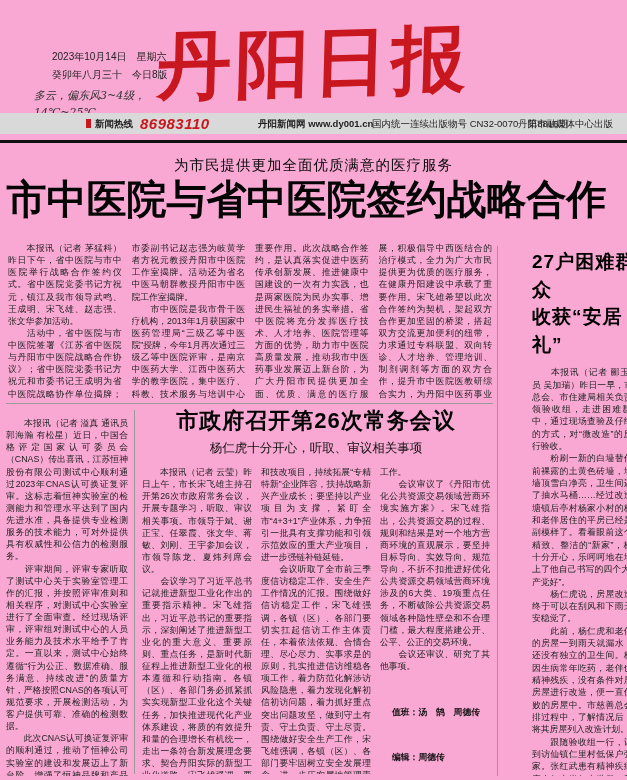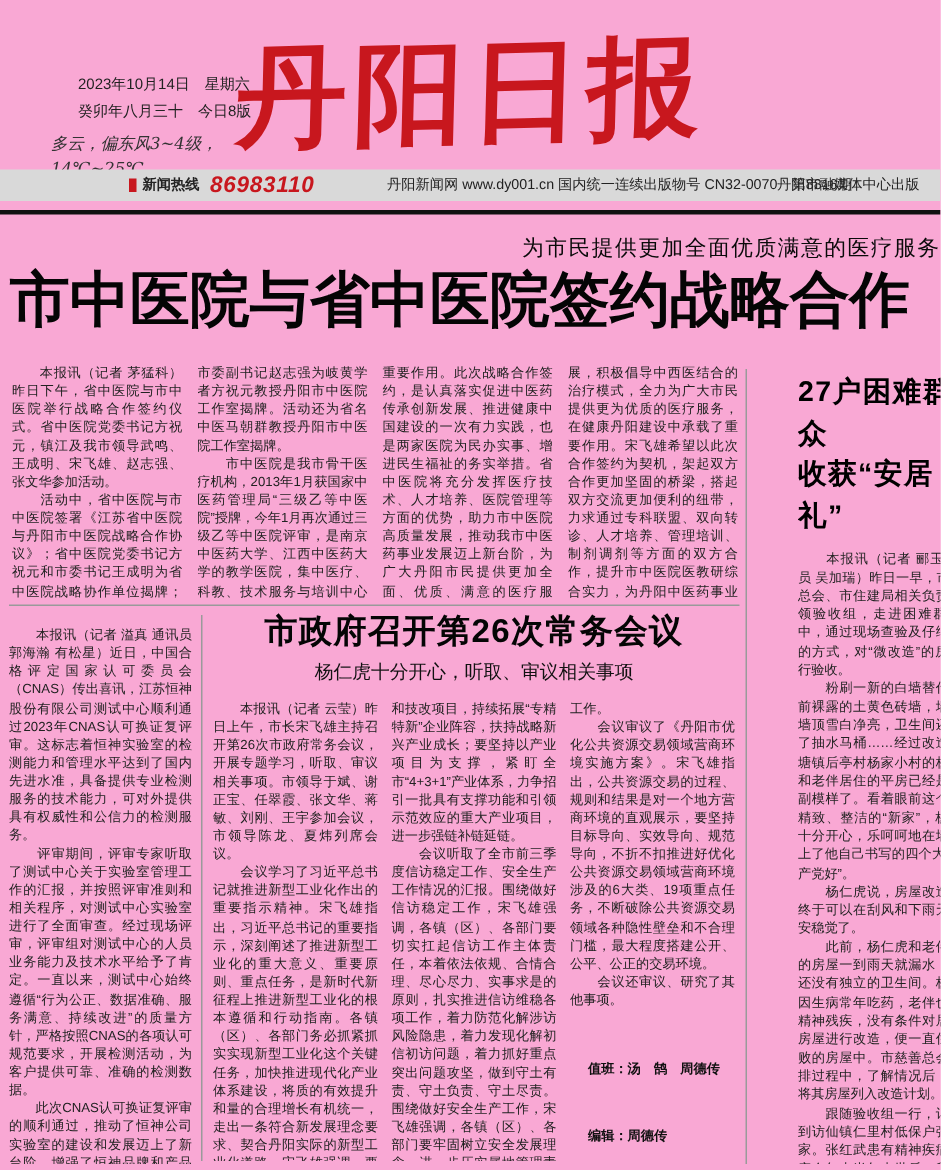--- a/index.html
+++ b/index.html
@@ -11,26 +11,26 @@
            font-family:"DejaVu Serif",serif;font-style:italic;color:#333;}
   .masthead{position:absolute;left:0;right:0;top:22px;text-align:center;font-size:74px;line-height:1.1;
             color:#c8171e;font-family:"DejaVu Serif",serif;font-weight:bold;letter-spacing:4px;
             transform:skewX(-3deg) rotate(-1.5deg);}
   .infobar{position:absolute;left:0;top:113px;width:627px;height:21px;background:#d9d9d9;}
   .infobar span{position:absolute;top:0;height:21px;line-height:21px;font-size:9.5px;color:#222;}
   .red-sq{position:absolute;left:86px;top:6px;width:5px;height:9px;background:#c8171e;}
   .ib-hotline-label{left:95px;font-weight:bold;}
   .ib-hotline-number{left:140px !important;font-size:15px !important;font-style:italic;font-weight:bold;
                      color:#c8171e !important;font-family:Liberation Sans, sans-serif;letter-spacing:.5px;}
-  .ib-website{left:258px;font-weight:normal;}
+  .ib-website{left:258px;font-weight:bold;}
   .ib-issue{left:372px;}
   .ib-publisher{left:518px;}
   .black-rule{position:absolute;left:0;top:140px;width:627px;height:3px;background:#111;}
   
-  .kicker{position:absolute;left:0;top:156px;width:627px;text-align:right;font-size:14.5px;
+  .kicker{position:absolute;left:0;top:156px;width:627px;text-align:center;font-size:14.5px;
           letter-spacing:1px;color:#0a0a0a;}
   .headline{position:absolute;left:0;top:172px;width:613px;text-align:center;font-size:40px;
             font-weight:900;letter-spacing:0;color:#050505;}
   .lead-cols{position:absolute;left:8px;top:242px;width:484px;height:158px;display:flex;gap:10px;overflow:hidden;}
   .col{flex:1;font-size:8.8px;line-height:1.38;text-align:justify;white-space:pre-wrap;overflow:hidden;color:#222;}
   
   .vdiv-right{position:absolute;left:497px;top:246px;width:1px;height:530px;background:#9a9a9a;}
   .hdiv-main{position:absolute;left:6px;top:403px;width:487px;height:1px;background:#9a9a9a;}
   .vdiv-left{position:absolute;left:134px;top:410px;width:1px;height:364px;background:#9a9a9a;}
   

